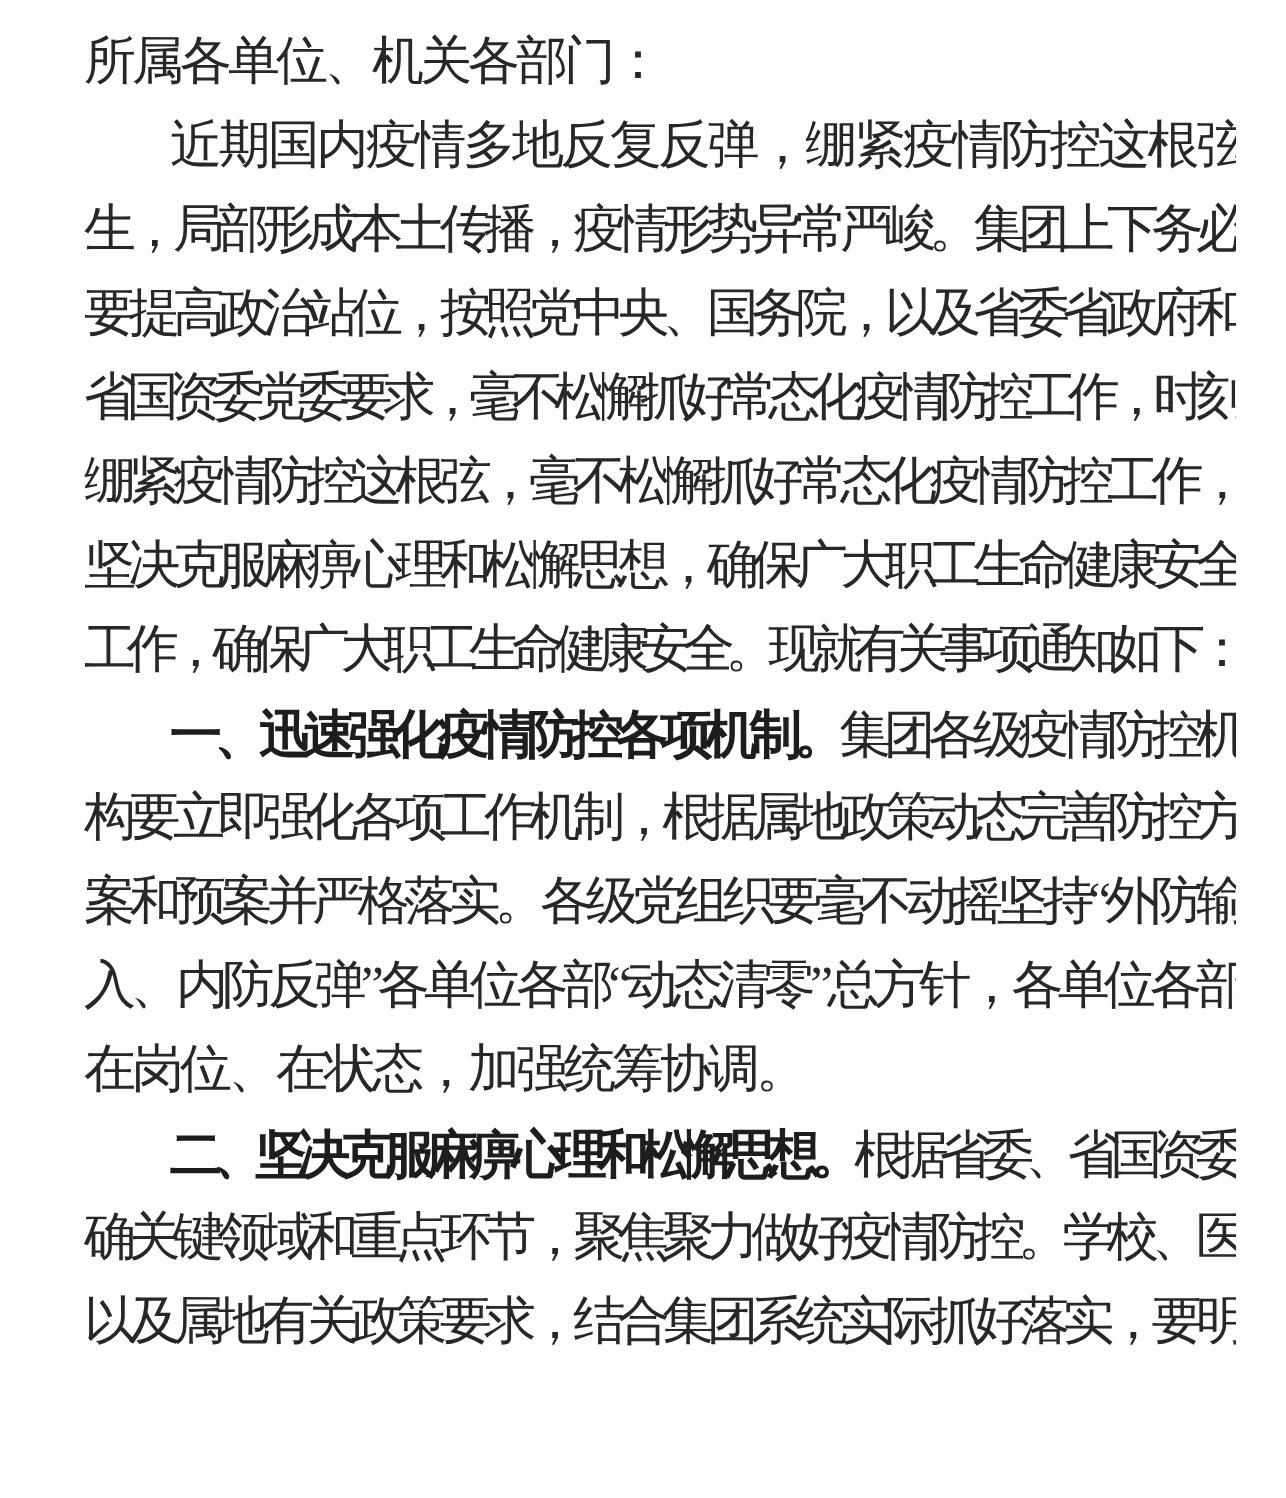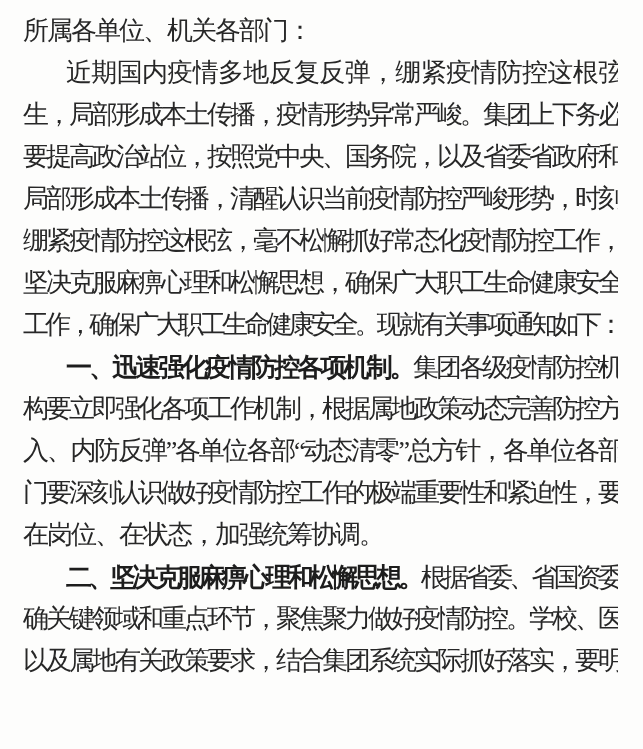--- a/index.html
+++ b/index.html
@@ -6,21 +6,21 @@
     margin: 0;
     padding: 0;
     background: #ffffff;
   }
   .page {
     position: relative;
     width: 643px;
     height: 749px;
     box-sizing: border-box;
     background: #fdfdfc;
-    padding: 10px 25px 0 23px;
+    padding: 10px 25px 0 42px;
     overflow: hidden;
     font-family: "Liberation Serif", "DejaVu Serif", serif;
   }
   .line {
     height: 42px;
     line-height: 42px;
     font-size: 26px;
     letter-spacing: -6px;
     color: #272727;
     text-align: justify;
@@ -46,31 +46,31 @@
 </head>
 <body>
 
 <div class="page">
 
   <div class="line left">所属各单位、机关各部门：</div>
 
   <div class="line indent">近期国内疫情多地反复反弹，绷紧疫情防控这根弦</div>
   <div class="line">生，局部形成本土传播，疫情形势异常严峻。集团上下务必</div>
   <div class="line">要提高政治站位，按照党中央、国务院，以及省委省政府和</div>
-  <div class="line">局部形成本土传播，清醒认识当前疫情防控严峻形势，时刻</div>
+  <div class="line">省国资委党委要求，毫不松懈抓好常态化疫情防控工作，时刻</div>
   <div class="line">绷紧疫情防控这根弦，毫不松懈抓好常态化疫情防控工作，</div>
   <div class="line">坚决克服麻痹心理和松懈思想，确保广大职工生命健康安全</div>
   <div class="line">工作，确保广大职工生命健康安全。现就有关事项通知如下：</div>
 
   <div class="line indent">
     <span class="hei">一、迅速强化疫情防控各项机制。</span><span>集团各级疫情防控机</span>
   </div>
   <div class="line">构要立即强化各项工作机制，根据属地政策动态完善防控方</div>
+  <div class="line">案和预案并严格落实。各级党组织要毫不动摇坚持“外防输</div>
   <div class="line">入、内防反弹”各单位各部“动态清零”总方针，各单位各部</div>
-  <div class="line">门要深刻认识做好疫情防控工作的极端重要性和紧迫性，要</div>
   <div class="line left">在岗位、在状态，加强统筹协调。</div>
 
   <div class="line indent">
     <span class="hei">二、坚决克服麻痹心理和松懈思想。</span><span>根据省委、省国资委</span>
   </div>
   <div class="line">确关键领域和重点环节，聚焦聚力做好疫情防控。学校、医</div>
   <div class="line">以及属地有关政策要求，结合集团系统实际抓好落实，要明</div>
 
 </div>
 

